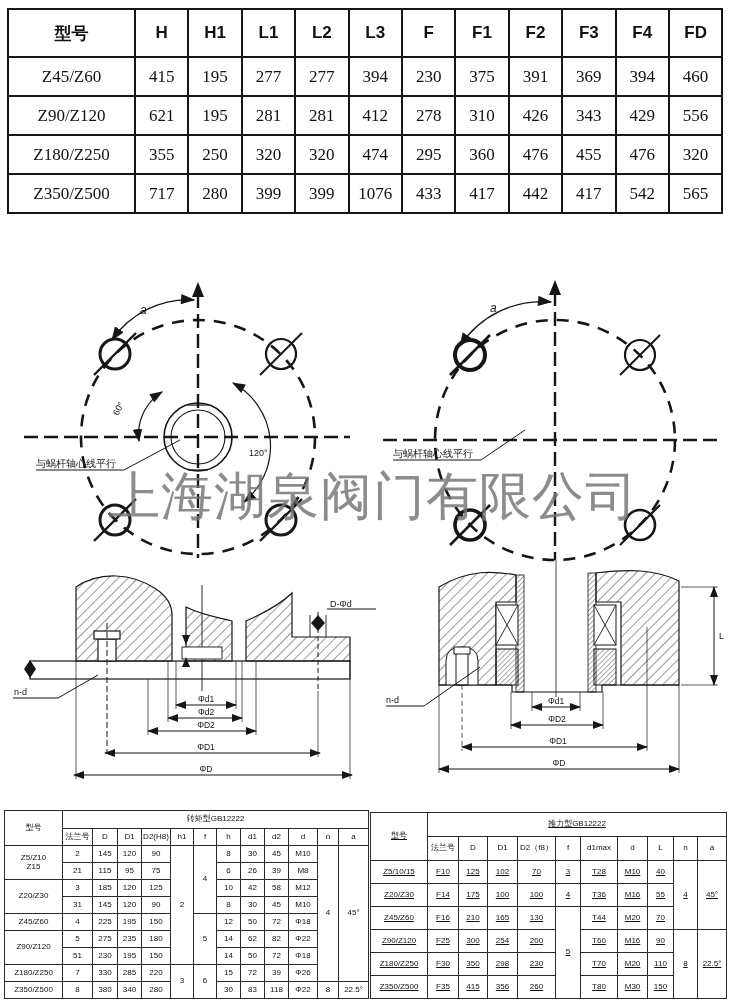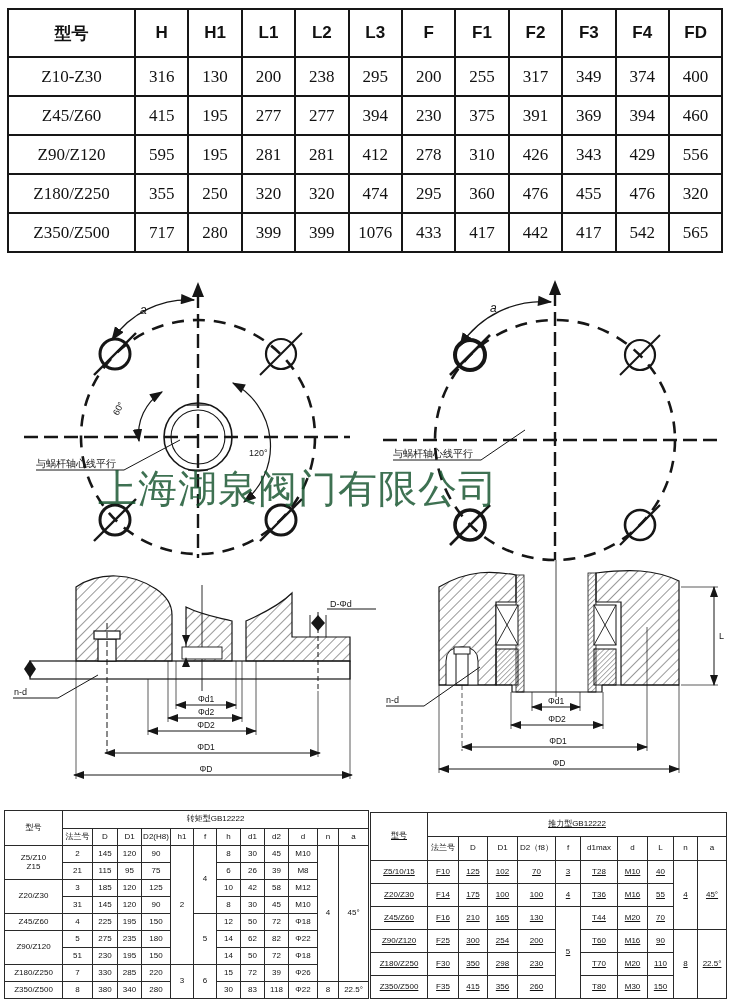--- a/index.html
+++ b/index.html
@@ -20,22 +20,22 @@
   .tl .hr1 th{height:17px;}
   .tl .hr2 th{height:16px;}
   .tl td{height:16px;}
   .tr2{left:370px;top:812px;width:356px;}
   .tr2 .hr1 th{height:23px;text-decoration:underline;}
   .tr2 .hr2 th{height:23px;}
   .tr2 td{height:22px;text-decoration:underline;}
   .mdl{white-space:pre-line;}
 
   svg{position:absolute;}
-  .wm{position:absolute;left:98px;top:462px;font-size:39px;letter-spacing:1px;
-      color:#14532d;opacity:.82;white-space:nowrap;z-index:6;
+  .wm{position:absolute;left:108px;top:462px;font-size:52px;letter-spacing:1px;
+      color:#737373;opacity:.82;white-space:nowrap;z-index:6;
       font-family:"Liberation Serif",serif;}
   svg text{font-family:"Liberation Sans",sans-serif;fill:#161616;}
 </style>
 </head>
 <body>
 
 <table class="toptbl">
   <colgroup>
       <col style="width:127px">
       <col span="11" style="width:53.4px">
@@ -49,50 +49,36 @@
     <th>L2</th>
     <th>L3</th>
     <th>F</th>
     <th>F1</th>
     <th>F2</th>
     <th>F3</th>
     <th>F4</th>
     <th>FD</th>
   </tr>
   <tr>
-    <td>Z10-Z30</td>
-    <td>316</td>
-    <td>130</td>
-    <td>200</td>
-    <td>238</td>
-    <td>295</td>
-    <td>200</td>
-    <td>255</td>
-    <td>317</td>
-    <td>349</td>
-    <td>374</td>
-    <td>400</td>
-  </tr>
-  <tr>
     <td>Z45/Z60</td>
     <td>415</td>
     <td>195</td>
     <td>277</td>
     <td>277</td>
     <td>394</td>
     <td>230</td>
     <td>375</td>
     <td>391</td>
     <td>369</td>
     <td>394</td>
     <td>460</td>
   </tr>
   <tr>
     <td>Z90/Z120</td>
-    <td>595</td>
+    <td>621</td>
     <td>195</td>
     <td>281</td>
     <td>281</td>
     <td>412</td>
     <td>278</td>
     <td>310</td>
     <td>426</td>
     <td>343</td>
     <td>429</td>
     <td>556</td>

